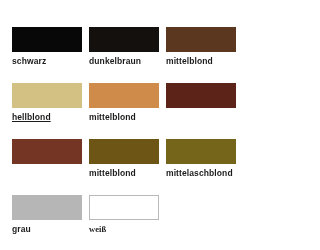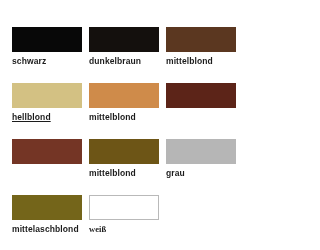--- a/index.html
+++ b/index.html
@@ -93,27 +93,27 @@
     <div class="swatch-cell">
       <span class="swatch-chip" style="background-color: rgb(116, 53, 37);"></span>
     </div>
 
     <div class="swatch-cell">
       <span class="swatch-chip" style="background-color: rgb(109, 85, 22);"></span>
       <span class="swatch-label" style="color: rgb(28, 28, 28);">mittelblond</span>
     </div>
 
     <div class="swatch-cell">
-      <span class="swatch-chip" style="background-color: rgb(182, 182, 182);"></span>
-      <span class="swatch-label" style="color: rgb(28, 28, 28);">grau</span>
+      <span class="swatch-chip" style="background-color: rgb(116, 101, 26);"></span>
+      <span class="swatch-label" style="color: rgb(28, 28, 28);">mittelaschblond</span>
     </div>
 
     <div class="swatch-cell">
-      <span class="swatch-chip" style="background-color: rgb(116, 101, 26);"></span>
-      <span class="swatch-label" style="color: rgb(28, 28, 28);">mittelaschblond</span>
+      <span class="swatch-chip" style="background-color: rgb(182, 182, 182);"></span>
+      <span class="swatch-label" style="color: rgb(28, 28, 28);">grau</span>
     </div>
 
     <div class="swatch-cell">
       <span class="swatch-chip bordered" style="background-color: rgb(255, 255, 255); border-color: rgb(185, 185, 185);"></span>
       <span class="swatch-label" style="color: rgb(28, 28, 28); font-family: Liberation Serif, serif;">weiß</span>
     </div>
 
     <div class="swatch-cell empty"></div>
 
   </div>

